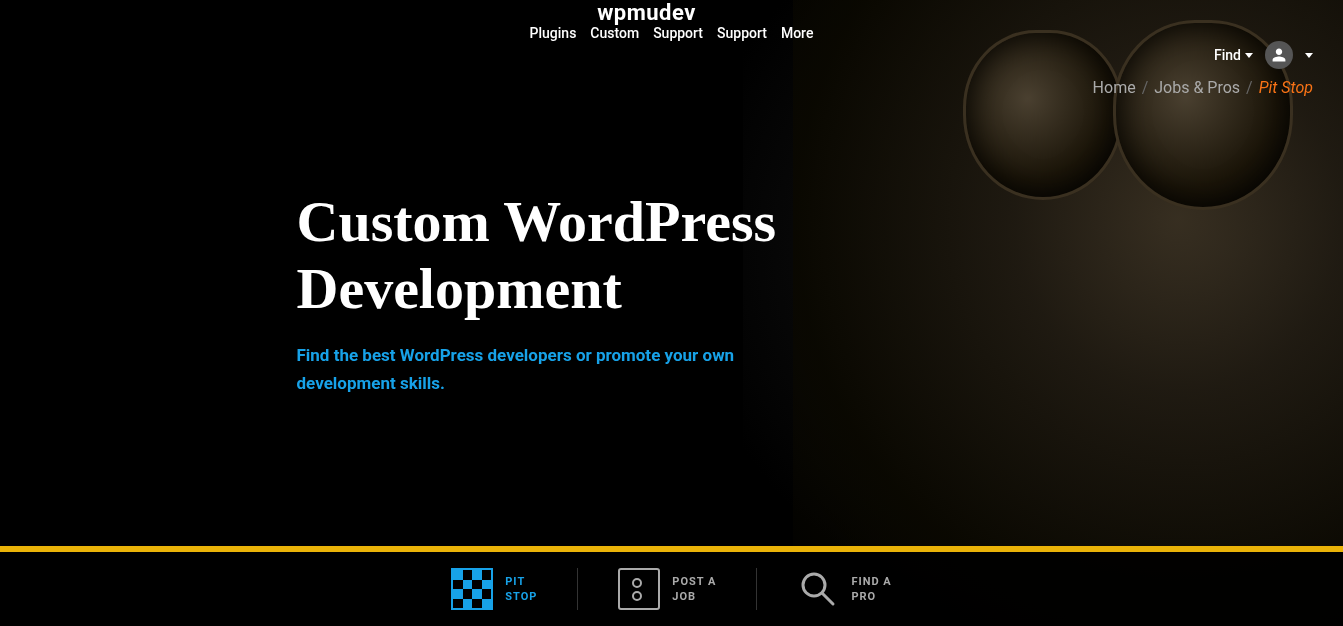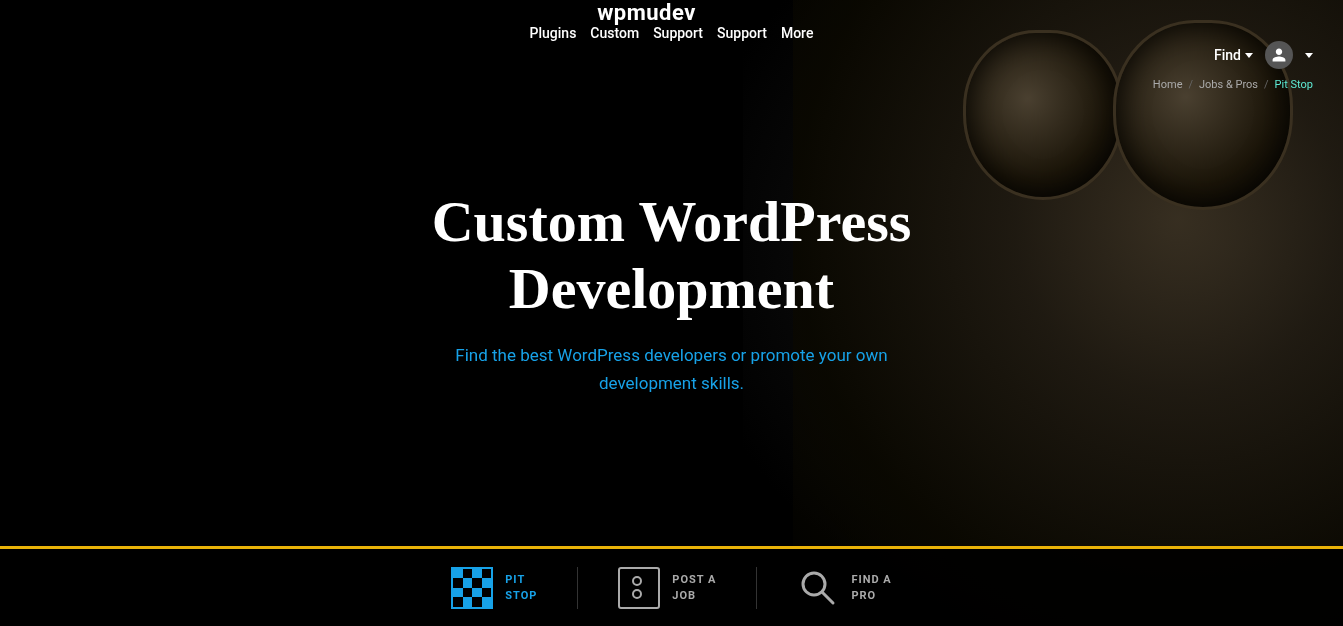--- a/index.html
+++ b/index.html
@@ -127,63 +127,63 @@
       background: radial-gradient(circle at 40% 40%, #4a4030 0%, #1a1408 60%, #000 100%);
       border: 3px solid #3a3020;
       box-shadow: inset 0 0 30px rgba(0,0,0,0.8);
     }
 
     
     .breadcrumb {
       position: absolute;
       top: 78px;
       right: 30px;
-      font-size: 11px;
+      font-size: 16px;
       color: #aaa;
       display: flex;
       align-items: center;
       gap: 6px;
     }
     .breadcrumb-sep { color: #666; }
     .breadcrumb-link { color: #aaa; text-decoration: none; }
-    .breadcrumb-active { color: #5eead4; }
+    .breadcrumb-active { color: #f97316; font-style: italic; }
 
     
     .hero-content {
       position: absolute;
       top: 50%;
       left: 50%;
       transform: translate(-50%, -50%);
-      text-align: center;
+      text-align: left;
       width: 750px;
       margin-top: -20px;
     }
     .hero-title {
       font-size: 58px;
       font-weight: 700;
       color: #fff;
       line-height: 1.15;
       margin-bottom: 20px;
       font-family: Georgia, 'Times New Roman', serif;
     }
     .hero-subtitle {
       font-size: 17px;
       color: #17a2e8;
       line-height: 1.6;
-      font-weight: 400;
+      font-weight: 700;
     }
 
     
     .bottom-nav {
       position: absolute;
       bottom: 0;
       left: 0; right: 0;
       height: 80px;
       background: rgba(0,0,0,0.85);
-      border-top: 3px solid #eab308;
+      border-top: 6px solid #eab308;
       display: flex;
       align-items: center;
       justify-content: center;
       gap: 0;
     }
     .bottom-nav-item {
       display: flex;
       align-items: center;
       gap: 12px;
       padding: 0 40px;

